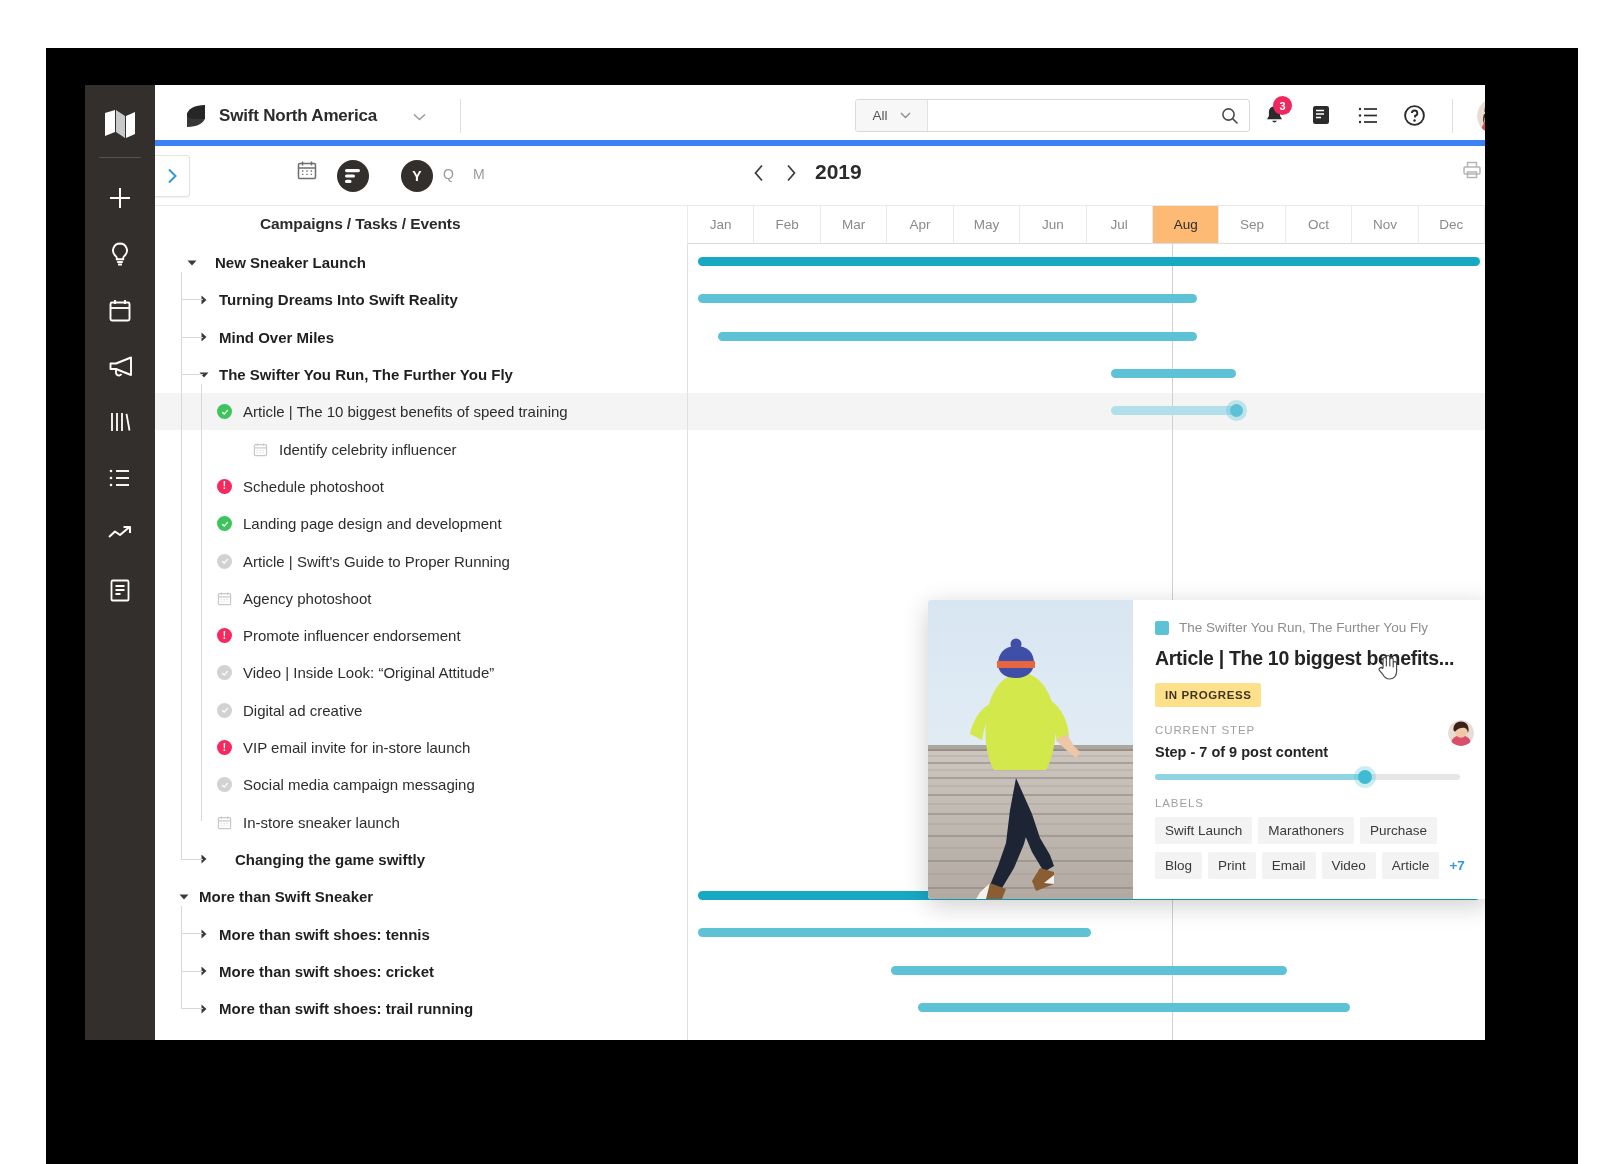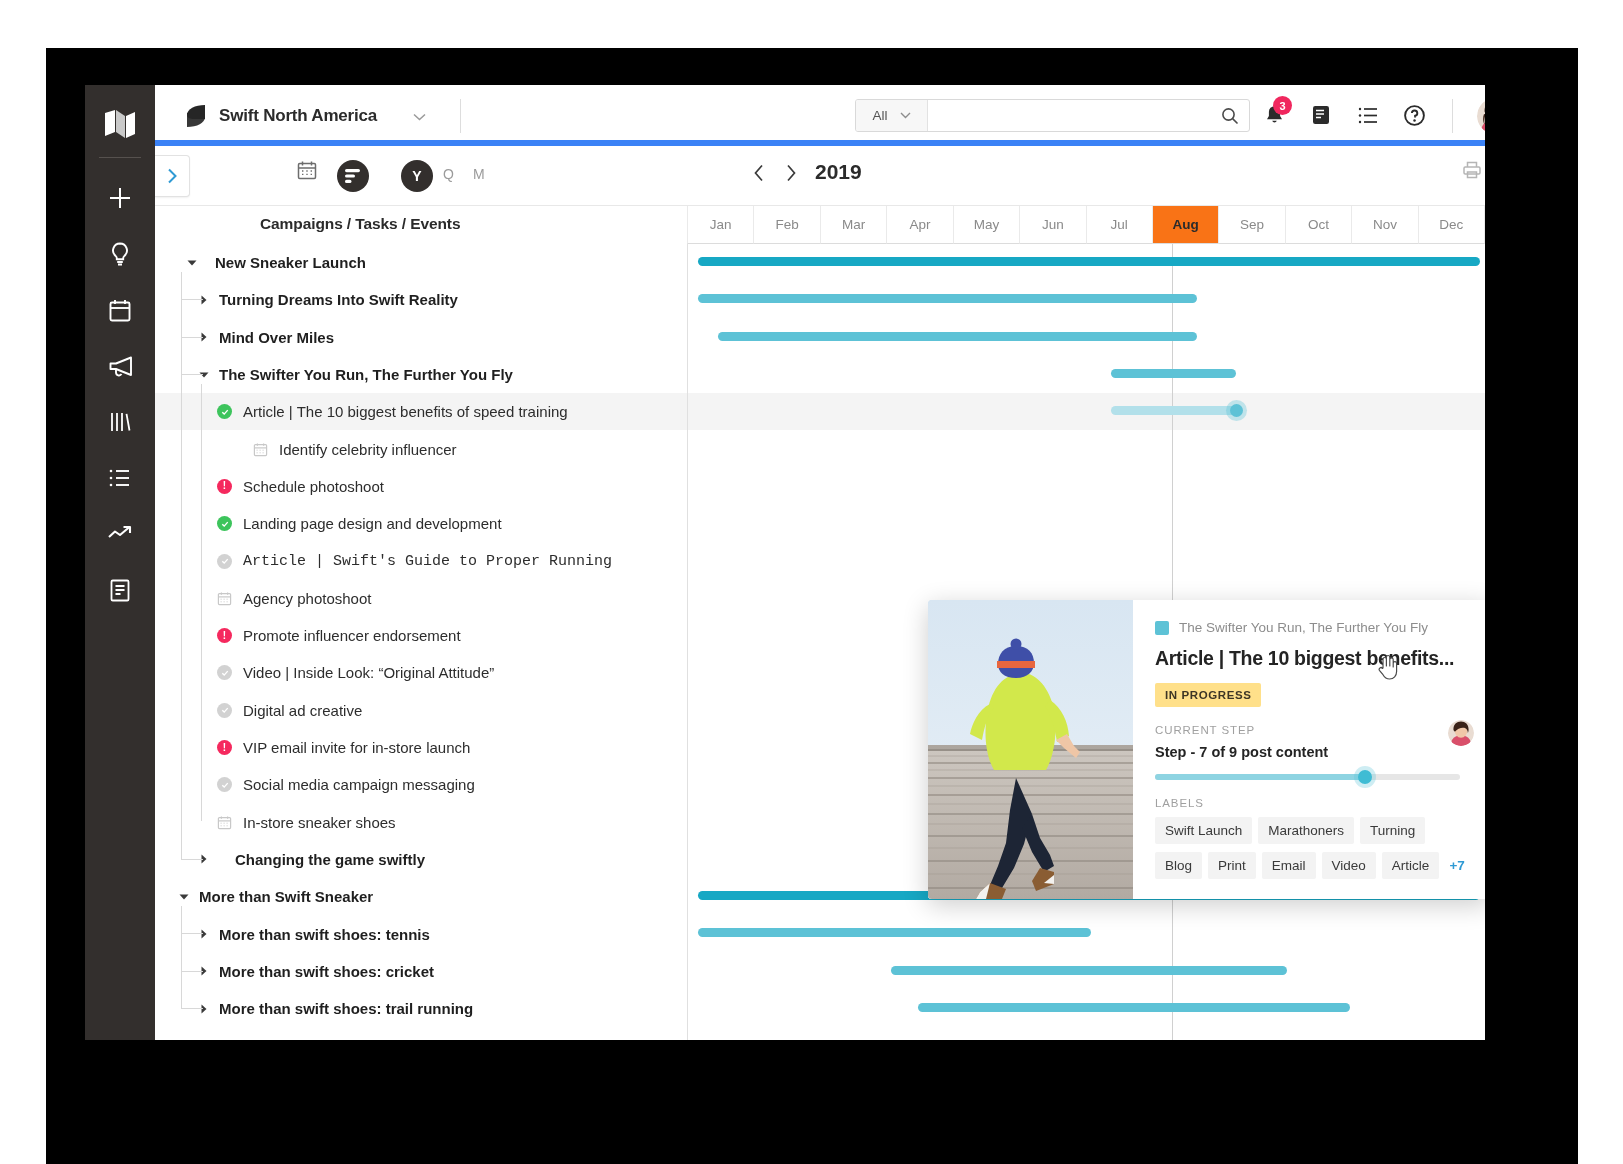--- a/index.html
+++ b/index.html
@@ -78,21 +78,21 @@
   #navprev { position:absolute; left:598px; top:18px; cursor:pointer; }
   #navnext { position:absolute; left:630px; top:18px; cursor:pointer; }
   #yearlbl { position:absolute; left:660px; top:14px; font-size:21px; font-weight:bold; color:#2b2b2b; }
 
   
   #colhead { position:absolute; left:70px; top:121px; width:1504px; height:38px; background:#fff;text-align:right; }
   #colhead .title { position:absolute; left:105px; top:9px; font-size:15.5px; font-weight:bold; color:#2b2b2b; letter-spacing:-0.1px;}
   #months { position:absolute; left:532px; top:0px; width:798px; height:38px; display:flex; }
   .month { flex:1; height:38px; border-left:1px solid #eaeaea; border-bottom:1px solid #dcdcdc;
      display:flex; align-items:center; justify-content:center; font-size:13.5px; color:#8a8a8a; cursor:pointer;}
-  .month.active { background:#f97316; color:#2b2b2b; font-weight:bold; }
+  .month.active { background:#fdba74; color:#2b2b2b; font-weight:normal; }
   .month:last-child { border-right:1px solid #eaeaea; }
 
   
   #body { position:absolute; left:70px; top:159px; width:1330px; height:796px; background:#fff; overflow:hidden; }
   #leftpane { position:absolute; left:0; top:0; width:532px; height:796px; background:#fff; }
   #rightpane { position:absolute; left:532px; top:0; width:798px; height:796px; background:#fff;
      border-left:1px solid #e0e0e0; }
 
   .row { position:absolute; left:0; width:532px; height:37.3px; display:flex; align-items:center; }
   .row.sel { background:#f4f4f4; }
@@ -442,21 +442,21 @@
           </div>
           <div class="row" style="top: 261.1px;">
             <span style="width:62px"></span>
             <span class="stat done">
               <svg class="chk" viewBox="0 0 10 10">
                 <path d="M1.6 5.2 L4 7.6 L8.4 2.6" stroke="#fff" stroke-width="1.7" fill="none"></path>
               </svg>
             </span>
             <span class="lbl" style="margin-left:11px">Landing page design and development</span>
           </div>
-          <div class="row" style="top: 298.4px; font-family: Liberation Mono, monospace;">
+          <div class="row" style="top: 298.4px;">
             <span style="width:62px"></span>
             <span class="stat grey">
               <svg class="chk" viewBox="0 0 10 10">
                 <path d="M1.6 5.2 L4 7.6 L8.4 2.6" stroke="#fff" stroke-width="1.7" fill="none"></path>
               </svg>
             </span>
             <span class="lbl" style="margin-left:11px">Article | Swift's Guide to Proper Running</span>
           </div>
           <div class="row" style="top: 335.7px;">
             <span style="width:62px"></span>
@@ -514,21 +514,21 @@
           <div class="row" style="top: 559.5px;">
             <span style="width:62px"></span>
             <span style="display:inline-flex">
               <svg width="15" height="15" viewBox="0 0 15 15" fill="none" stroke="#c8c8c8" stroke-width="1.2">
                 <rect x="1.4" y="2.6" width="12.2" height="11" rx="1"></rect>
                 <path d="M1.4 5.9h12.2"></path>
                 <path d="M4.4 1.4v2.4M10.6 1.4v2.4"></path>
                 <path d="M3.6 8.2h1M6.6 8.2h1M9.6 8.2h1M3.6 10.8h1M6.6 10.8h1M9.6 10.8h1" stroke-width="1"></path>
               </svg>
             </span>
-            <span class="lbl" style="margin-left:11px">In-store sneaker shoes</span>
+            <span class="lbl" style="margin-left:11px">In-store sneaker launch</span>
           </div>
           <div class="row group" style="top: 596.8px;">
             <span style="width:42px"></span>
             <span class="caret">
               <svg width="8" height="10" viewBox="0 0 8 10">
                 <path d="M1.5 0.5 L6.5 5 L1.5 9.5 Z" fill="#3a3a3a"></path>
               </svg>
             </span>
             <span class="lbl" style="margin-left:24px">Changing the game swiftly</span>
           </div>
@@ -681,21 +681,21 @@
                 <ellipse cx="18" cy="14" rx="9" ry="10.5" fill="#f0c7a8"></ellipse>
                 <path d="M7.5 13c0-7 4.5-11 10.5-11s10.5 4 10.5 11c0 3-1 5-1 5s0-5-3.5-6.5C20 9.5 13 12 10 16c0 0-2.5-1-2.5-3Z" fill="#3a2218"></path>
               </g>
             </svg>
           </div>
 
           <div class="popsec">LABELS</div>
           <div class="labels-row" id="labels1">
               <span class="lbl-chip">Swift Launch</span>
               <span class="lbl-chip">Marathoners</span>
-              <span class="lbl-chip">Turning</span>
+              <span class="lbl-chip">Purchase</span>
             </div>
           <div class="labels-row" id="labels2">
               <span class="lbl-chip">Blog</span>
               <span class="lbl-chip">Print</span>
               <span class="lbl-chip">Email</span>
               <span class="lbl-chip">Video</span>
               <span class="lbl-chip">Article</span>
               <span class="more-chip">+7</span>
             </div>
         </div>

